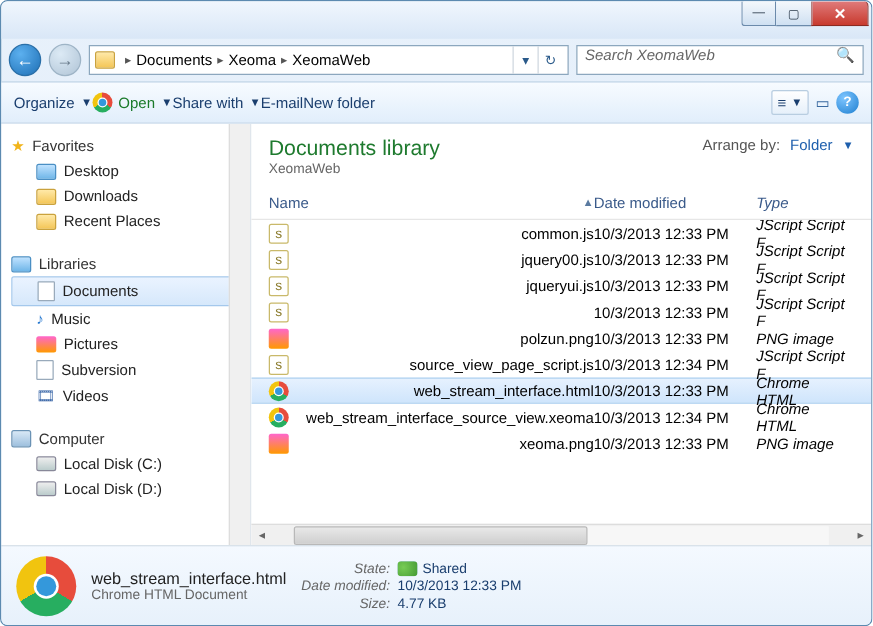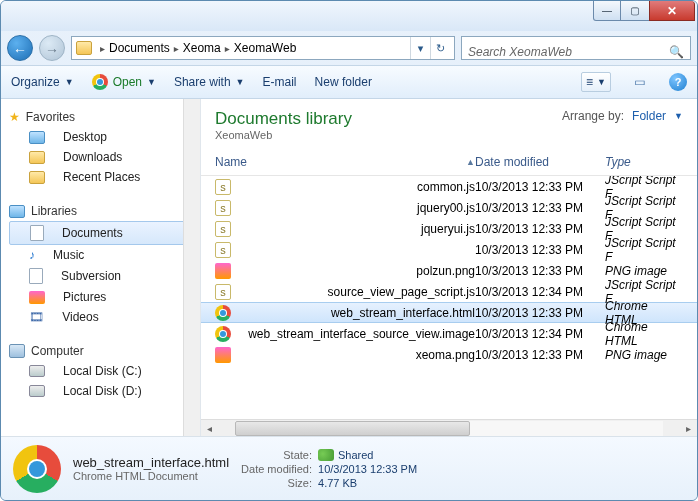--- a/index.html
+++ b/index.html
@@ -15,37 +15,37 @@
 .winbtn.min { border-bottom-left-radius: 3px; }
 
 .navrow { height: 34px; display: flex; align-items: center; padding: 0 6px; gap: 6px; }
 .navbtn { width: 26px; height: 26px; border-radius: 50%; background: radial-gradient(circle at 35% 30%, #5cb0ef, #1e6fb5); border: 1px solid #2a6fa8; display:flex; align-items:center; justify-content:center; color:#fff; font-size:14px; }
 .navbtn.fwd { background: radial-gradient(circle at 35% 30%, #dceaf5, #b0c4d6); color:#6a7c8c; border-color:#9eb4c6;}
 .addrbar { flex: 1; height: 24px; background: #fff; border: 1px solid #8ca7be; display: flex; align-items: center; padding: 0 4px; font-size: 12px; }
 .addrbar .chev { color:#555; font-size:10px; padding:0 4px; }
 .addrbar .folder-ico { width:16px; height:14px; background:linear-gradient(#ffe9a8,#f4c657); border:1px solid #caa23d; border-radius:2px; margin-right:4px;}
 .addrend { margin-left:auto; display:flex; }
 .addrend div { width:20px; height:22px; border-left:1px solid #cfd8e0; display:flex; align-items:center; justify-content:center; color:#2a5a8a; font-size:11px;}
-.searchbox { width: 230px; height: 24px; background:#fff; border:1px solid #8ca7be; display:flex; align-items:flex-end; padding:0 6px; font-size:12px; color:#666; font-style:italic; }
+.searchbox { width: 230px; height: 24px; background:#fff; border:1px solid #8ca7be; display:flex; align-items:flex-start; padding:0 6px; font-size:12px; color:#666; font-style:italic; }
 .searchbox .mag { margin-left:auto; color:#4a77a8; font-style:normal;}
 
-.toolbar { height: 34px; background: linear-gradient(#f7fbff,#e1eefb); border-top:1px solid #c4d6e7; border-bottom:1px solid #c4d6e7; display:flex; align-items:center; padding:0 10px; gap:18px; font-size:12px; color:#1a3e6e; }
+.toolbar { height: 34px; background: linear-gradient(#f7fbff,#e1eefb); border-top:1px solid #c4d6e7; border-bottom:1px solid #c4d6e7; display:flex; align-items:center; padding:0 10px; font-size:12px; color:#1a3e6e; }
 .toolbar .item { display:flex; align-items:center; gap:5px; }
 .toolbar .drop { font-size:9px; color:#1a3e6e; }
 .toolbar .spacer { flex:1; }
 .toolbar .iconbtn { width:22px; height:20px; display:flex; align-items:center; justify-content:center; color:#3a6aa0; }
 .viewbtn { border:1px solid #b8cde0; padding:2px 4px; border-radius:2px; background:linear-gradient(#fff,#e6f0fa); display:flex; gap:4px; align-items:center;}
 .help { width:18px; height:18px; border-radius:50%; background:radial-gradient(circle at 35% 30%,#7ec5ff,#1e7fd0); color:#fff; font-size:11px; display:flex; align-items:center; justify-content:center; font-weight:bold;}
 
 .body { flex:1; display:flex; background:#fff; overflow:hidden; }
 
 .navpane { width:200px; border-right:1px solid #e0e6ec; padding:8px 0 8px 8px; font-size:12px; overflow:hidden; position:relative; }
 .navpane .group { margin-bottom:14px; }
 .navpane .ghead { display:flex; align-items:center; gap:6px; padding:3px 0; color:#333; }
-.navpane .gitem { display:flex; align-items:center; gap:18px; padding:3px 0 3px 20px; color:#222; }
+.navpane .gitem { display:flex; align-items:center; gap:6px; padding:3px 0 3px 20px; color:#222; }
 .navpane .gitem.sel { background:linear-gradient(#eaf3ff,#d6e8fb); border:1px solid #a4c8ec; border-radius:2px; margin-right:6px;}
 .star{color:#f1b41a;} .folder{width:16px;height:13px;background:linear-gradient(#ffe9a8,#f4c657);border:1px solid #caa23d;border-radius:2px;} 
 .libico{width:16px;height:13px;background:linear-gradient(#bfe2ff,#6fb6e8);border:1px solid #4a8fc4;border-radius:2px;}
 .docico{width:14px;height:16px;background:#fff;border:1px solid #9ab;border-radius:1px;position:relative;}
 .drvico{width:16px;height:12px;background:linear-gradient(#eee,#bcc);border:1px solid #889;border-radius:2px;}
 .compico{width:16px;height:14px;background:linear-gradient(#d8e8f6,#9ec0de);border:1px solid #6a92b4;border-radius:2px;}
 .vscroll{position:absolute;right:0;top:0;bottom:0;width:17px;background:#f0f0f0;border-left:1px solid #ddd;}
 
 .content { flex:1; display:flex; flex-direction:column; position:relative; overflow:hidden;}
 .libhead { padding:10px 14px 6px; display:flex; align-items:flex-start; }
@@ -74,21 +74,21 @@
 .hscroll .track{flex:1;margin:0 17px;height:15px;background:#f7f7f7;position:relative;}
 .hscroll .thumb{position:absolute;left:0;width:55%;height:100%;background:linear-gradient(#e8e8e8,#cfcfcf);border:1px solid #b8b8b8;border-radius:2px;}
 .hscroll .arr{width:17px;text-align:center;font-size:10px;color:#666;}
 
 .details { height:64px; border-top:1px solid #d9e2ea; background:linear-gradient(#f4f9ff,#e7f1fb); display:flex; align-items:center; padding:6px 12px; font-size:11px; gap:12px;}
 .details .bigchrome{width:48px;height:48px;border-radius:50%;background:conic-gradient(#e74c3c 0 120deg,#27ae60 120deg 240deg,#f1c40f 240deg 360deg);position:relative;}
 .details .bigchrome::after{content:"";position:absolute;inset:14px;border-radius:50%;background:#fff;}
 .details .bigchrome::before{content:"";position:absolute;inset:16px;border-radius:50%;background:#3498db;z-index:1;}
 .details .meta1 .fn{font-size:13px;color:#222;} .details .meta1 .ft{color:#666;}
 .details .meta2{color:#555;display:grid;grid-template-columns:auto auto;gap:2px 6px;}
-.details .meta2 .k{text-align:right;color:#666;} .details .meta2 .v{color:#1a3e6e;}
+.details .meta2 .k{text-align:right;color:#666;font-style:italic;} .details .meta2 .v{color:#1a3e6e;}
 .shared{display:inline-flex;gap:4px;align-items:center;}
 .ppl{width:16px;height:12px;background:radial-gradient(circle at 30% 40%,#7c5,#493) ,radial-gradient(circle at 70% 40%,#6bf,#26a);border-radius:3px;}
 </style>
 </head>
 <body>
 
 <div class="window">
 
   <div class="titlebar">
     <div class="winbtns">
@@ -173,26 +173,26 @@
           </div>
         <div class="gitem sel">
             <span class="docico"></span>
             <span>Documents</span>
           </div>
         <div class="gitem">
             <span style="color:#2a7ad0">♪</span>
             <span>Music</span>
           </div>
         <div class="gitem">
+            <span class="png" style="width:16px;height:13px"></span>
+            <span>Pictures</span>
+          </div>
+        <div class="gitem">
             <span class="docico"></span>
             <span>Subversion</span>
-          </div>
-        <div class="gitem">
-            <span class="png" style="width:16px;height:13px"></span>
-            <span>Pictures</span>
           </div>
         <div class="gitem">
             <span style="color:#2a5aa0">🎞</span>
             <span>Videos</span>
           </div>
       </div>
       <div class="group">
         <div class="ghead">
             <span class="compico"></span>
             <span>Computer</span>
@@ -283,21 +283,21 @@
             <div class="c-name">
               <span class="chrome"></span>
               <span>web_stream_interface.html</span>
             </div>
             <div class="c-date">10/3/2013 12:33 PM</div>
             <div class="c-type">Chrome HTML</div>
           </div>
         <div class="row">
             <div class="c-name">
               <span class="chrome"></span>
-              <span>web_stream_interface_source_view.image</span>
+              <span>web_stream_interface_source_view.xeoma</span>
             </div>
             <div class="c-date">10/3/2013 12:34 PM</div>
             <div class="c-type">Chrome HTML</div>
           </div>
         <div class="row">
             <div class="c-name">
               <span class="fico png"></span>
               <span>xeoma.png</span>
             </div>
             <div class="c-date">10/3/2013 12:33 PM</div>

